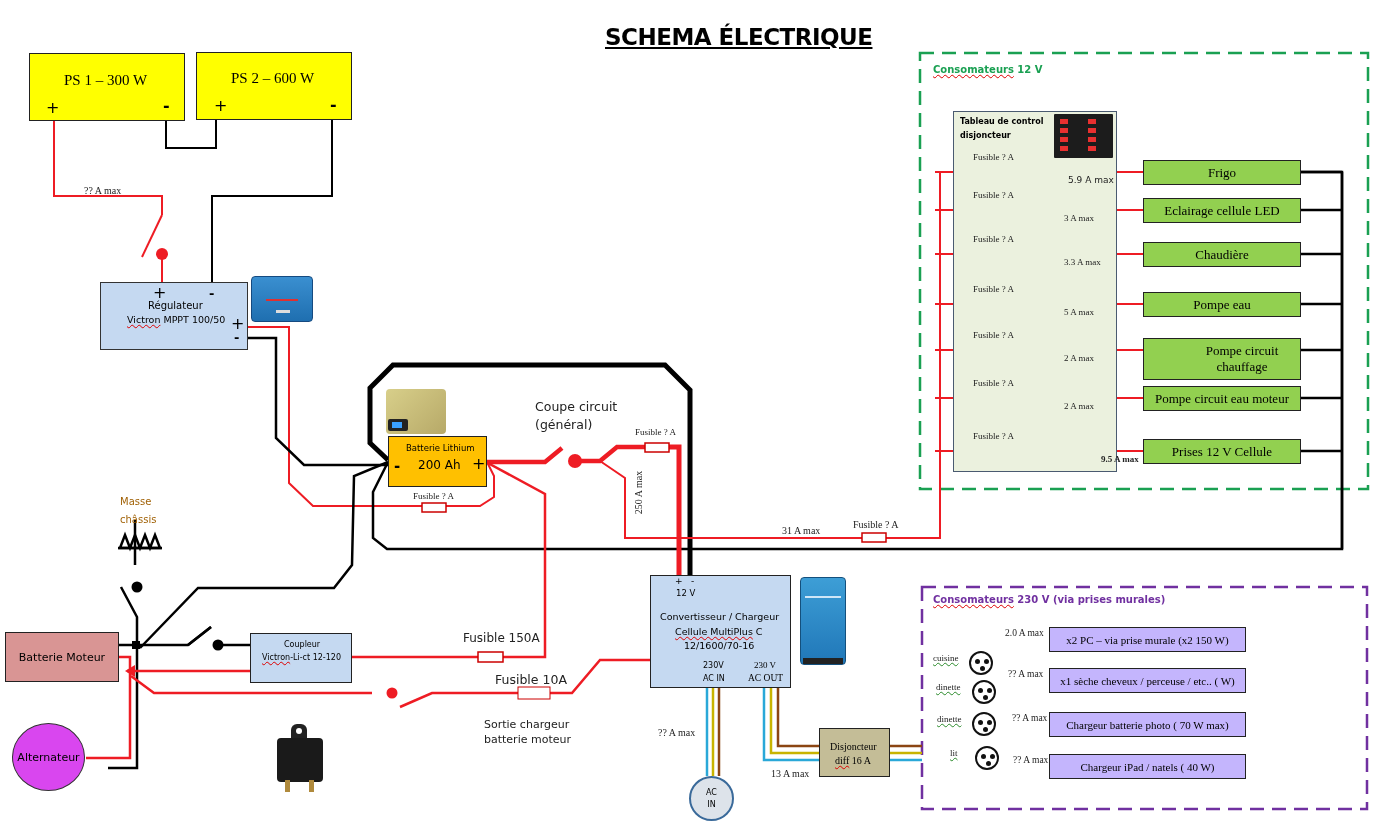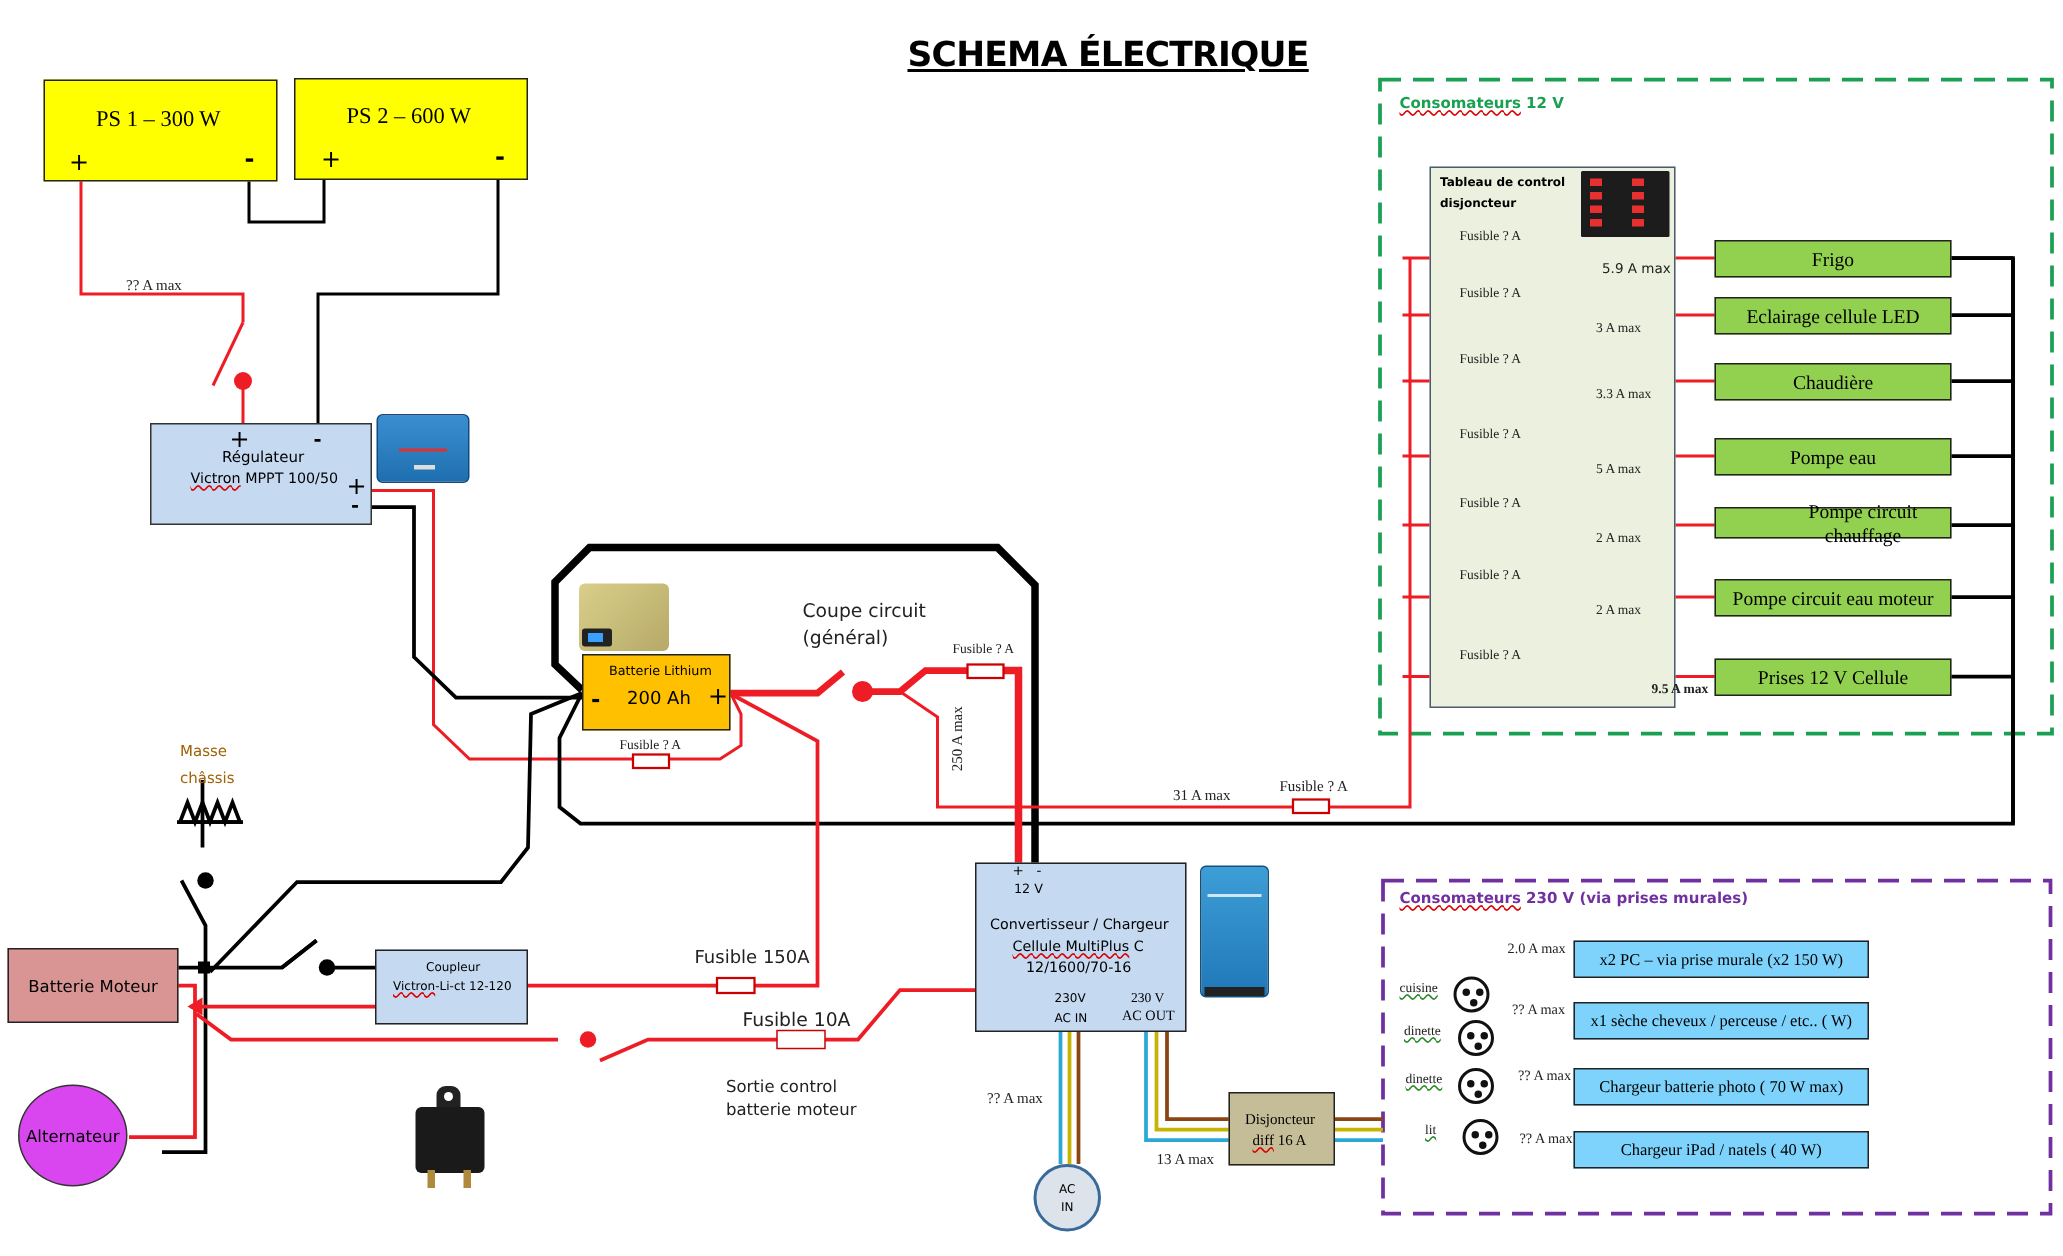--- a/index.html
+++ b/index.html
@@ -8,21 +8,21 @@
   .abs { position:absolute; }
   .box { position:absolute; box-sizing:border-box; border:1.5px solid #222; }
   .center { display:flex; align-items:center; justify-content:center; text-align:center; }
   .sans { font-family:"DejaVu Sans", sans-serif; }
   .serif { font-family:"Liberation Serif", serif; }
   .title { font-family:"DejaVu Sans", sans-serif; font-weight:bold; font-size:23px; text-decoration:underline; letter-spacing:-0.5px; }
   .ps { background:#ffff00; font-size:15px; }
   .lbl { position:absolute; white-space:nowrap; font-size:10px; color:#222; }
   .lbl-sans { font-family:"DejaVu Sans", sans-serif; }
   .green { background:#92d050; font-size:13px; }
-  .purple { background:#7dd3fc; font-size:11px; }
+  .purple { background:#c4b5fd; font-size:11px; }
   .pin { position:absolute; font-size:16px; line-height:16px; font-family:"DejaVu Sans", sans-serif; }
   .photo { position:absolute; border-radius:4px; }
   .socket { position:absolute; width:24px; height:24px; border:2.5px solid #111; border-radius:50%; box-sizing:border-box; }
   .socket i { position:absolute; width:5px; height:5px; border-radius:50%; background:#111; }
   .squig { text-decoration:underline wavy #d00; text-decoration-thickness:1px; }
   .squig-g { text-decoration:underline wavy #2a8a2a; text-decoration-thickness:1px; }
 </style>
 </head>
 <body>
 
@@ -206,21 +206,21 @@
   <div class="abs" style="left:14px;top:0;width:16px;height:18px;background:#222;border-radius:6px 6px 0 0;"></div>
   <div class="abs" style="left:19px;top:4px;width:6px;height:6px;background:#fff;border-radius:50%;"></div>
   <div class="abs" style="left:0;top:14px;width:46px;height:44px;background:#1a1a1a;border-radius:4px;"></div>
   <div class="abs" style="left:8px;top:56px;width:5px;height:12px;background:#b08a3c;"></div>
   <div class="abs" style="left:32px;top:56px;width:5px;height:12px;background:#b08a3c;"></div>
 </div>
 
 <div class="abs sans" style="left:463px;top:631px;font-size:12px;color:#222;">Fusible 150A</div>
 <div class="abs sans" style="left:495px;top:672px;font-size:12.5px;color:#222;text-align:center;">Fusible 10A</div>
 <div class="abs sans" style="left:484px;top:717px;font-size:11px;color:#222;line-height:15px;">
-  <div>Sortie control</div>
+  <div>Sortie chargeur</div>
   <div>batterie moteur</div>
 </div>
 
 <div class="box" style="left:650px;top:575px;width:141px;height:113px;background:#c5d9f1;">
   <div class="abs sans" style="left:24px;top:0px;font-size:9px;">+</div>
   <div class="abs sans" style="left:40px;top:0px;font-size:9px;">-</div>
   <div class="abs sans" style="left:25px;top:12px;font-size:8.5px;">12 V</div>
   <div class="abs sans" style="left:9px;top:35px;font-size:9.5px;white-space:nowrap;">Convertisseur /  Chargeur</div>
   <div class="abs sans" style="left:24px;top:50px;font-size:9.5px;white-space:nowrap;"><span class="squig">Cellule MultiPlus</span><span> C</span></div>
   <div class="abs sans" style="left:33px;top:64px;font-size:9.5px;">12/1600/70-16</div>
@@ -277,21 +277,21 @@
     <div class="lbl serif" style="left: 1064px; top: 213px; font-size: 9px;">3  A max</div>
     <div class="box center green serif" style="left: 1143px; top: 198px; width: 158px; height: 25px;">Eclairage cellule LED</div>
     <div class="lbl serif" style="left: 973px; top: 234px; font-size: 9px;">Fusible ? A</div>
     <div class="lbl serif" style="left: 1064px; top: 257px; font-size: 9px;">3.3  A max</div>
     <div class="box center green serif" style="left: 1143px; top: 242px; width: 158px; height: 25px;">Chaudière</div>
     <div class="lbl serif" style="left: 973px; top: 284px; font-size: 9px;">Fusible ? A</div>
     <div class="lbl serif" style="left: 1064px; top: 307px; font-size: 9px;">5  A max</div>
     <div class="box center green serif" style="left: 1143px; top: 292px; width: 158px; height: 25px;">Pompe eau</div>
     <div class="lbl serif" style="left: 973px; top: 330px; font-size: 9px;">Fusible ? A</div>
     <div class="lbl serif" style="left: 1064px; top: 353px; font-size: 9px;">2  A max</div>
-    <div class="box center green serif" style="left: 1143px; top: 338px; width: 158px; height: 21px; padding-left: 40px;">Pompe circuit chauffage</div>
+    <div class="box center green serif" style="left: 1143px; top: 338px; width: 158px; height: 42px; padding-left: 40px;">Pompe circuit chauffage</div>
     <div class="lbl serif" style="left: 973px; top: 378px; font-size: 9px;">Fusible ? A</div>
     <div class="lbl serif" style="left: 1064px; top: 401px; font-size: 9px;">2  A max</div>
     <div class="box center green serif" style="left: 1143px; top: 386px; width: 158px; height: 25px;">Pompe circuit eau moteur</div>
     <div class="lbl serif" style="left: 973px; top: 431px; font-size: 9px;">Fusible ? A</div>
     <div class="lbl serif" style="left: 1101px; top: 454px; font-size: 9px; font-weight: bold;">9.5  A max</div>
     <div class="box center green serif" style="left: 1143px; top: 439px; width: 158px; height: 25px;">Prises 12  V Cellule</div>
   </div>
 
 <div class="abs sans" style="left:933px;top:594px;font-size:10px;color:#7030a0;font-weight:bold;white-space:nowrap;">
   <span class="squig">Consomateurs</span><span> 230 V (via prises murales)</span>

